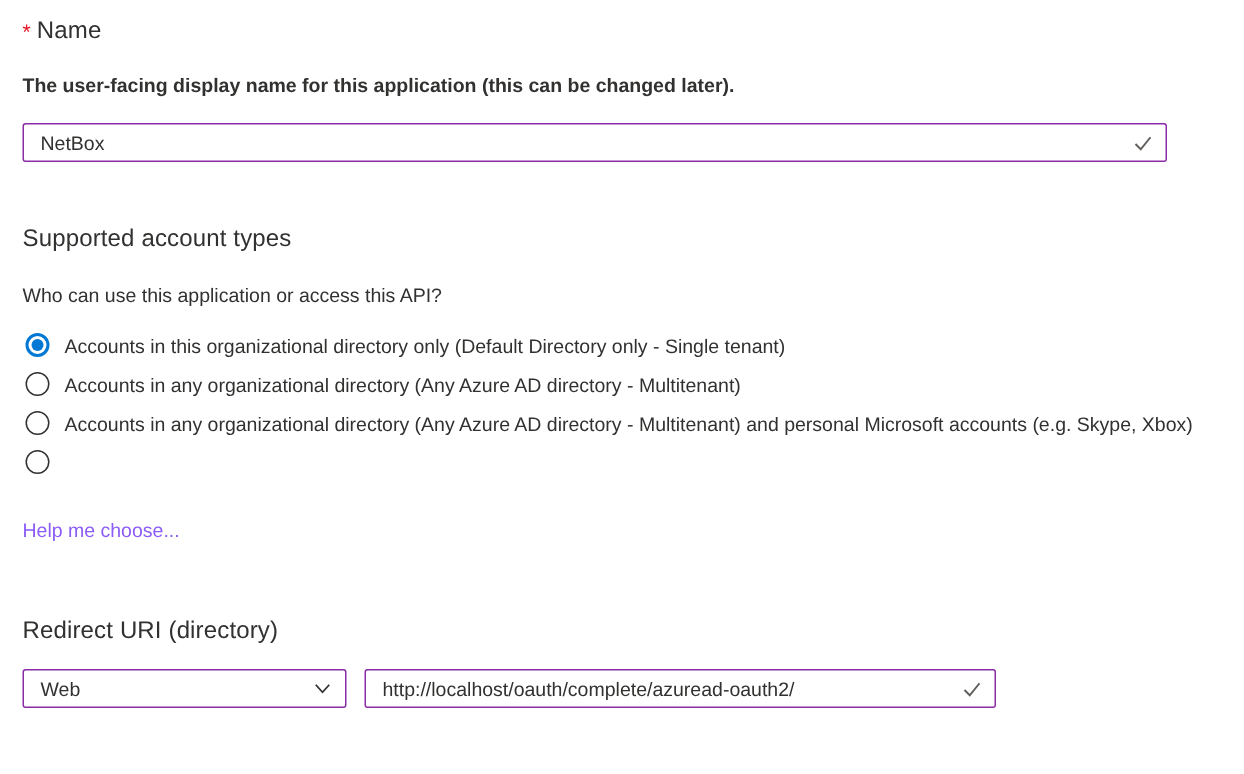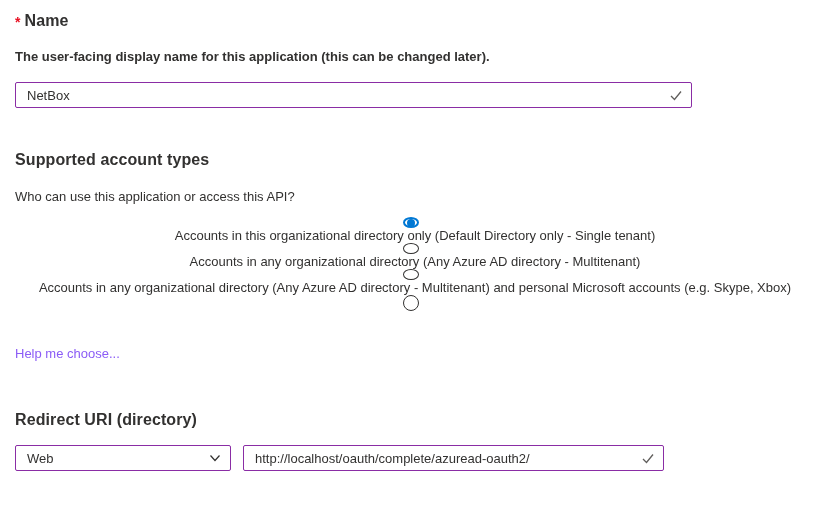--- a/index.html
+++ b/index.html
@@ -10,42 +10,42 @@
     font-family: "Liberation Sans", "DejaVu Sans", sans-serif;
     color: #323130;
     overflow: hidden;
   }
   .page {
     padding: 12px 14px 0 15px;
     width: 829px;
   }
   .section-title {
     font-size: 16px;
-    font-weight: 700;
+    font-weight: 400;
     color: #323130;
     letter-spacing: 0.1px;
   }
   .required-marker {
     color: #e81123;
     font-size: 14px;
     margin-right: 4px;
     vertical-align: -1px;
   }
   .desc {
     font-size: 13px;
     color: #323130;
     margin-top: 17px;
     line-height: 19px;
     max-width: 800px;
     font-weight: bold;
   }
   .input-wrap {
     position: relative;
     margin-top: 16px;
-    width: 677px;
+    width: 763px;
   }
   .text-input {
     width: 100%;
     height: 26px;
     border: 1px solid #8a2da5;
     border-radius: 2px;
     font-family: "Liberation Sans", "DejaVu Sans", sans-serif;
     font-size: 13px;
     color: #323130;
     padding: 0 30px 0 11px;
@@ -65,21 +65,20 @@
   .question {
     font-size: 13px;
     margin-top: 20px;
   }
   .radio-group { margin-top: 13px; }
   .radio-row {
     display: flex;
     align-items: center;
     height: 26px;
     cursor: pointer;
-    flex-direction: column;
   }
   .radio-circle {
     width: 16px;
     height: 16px;
     min-width: 16px;
     border: 1px solid #323130;
     border-radius: 50%;
     margin: 0 10px 0 2px;
     position: relative;
     background: #fff;

